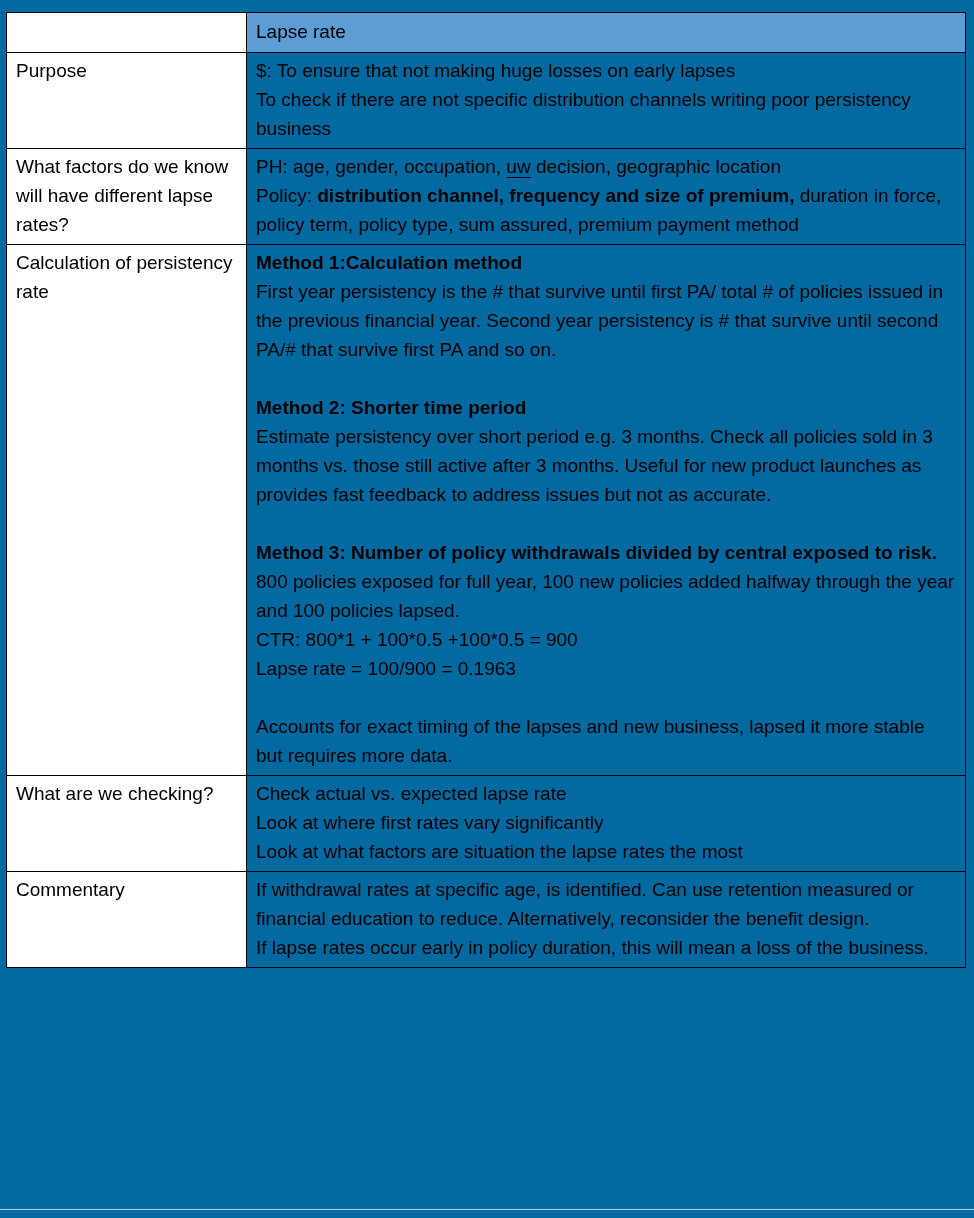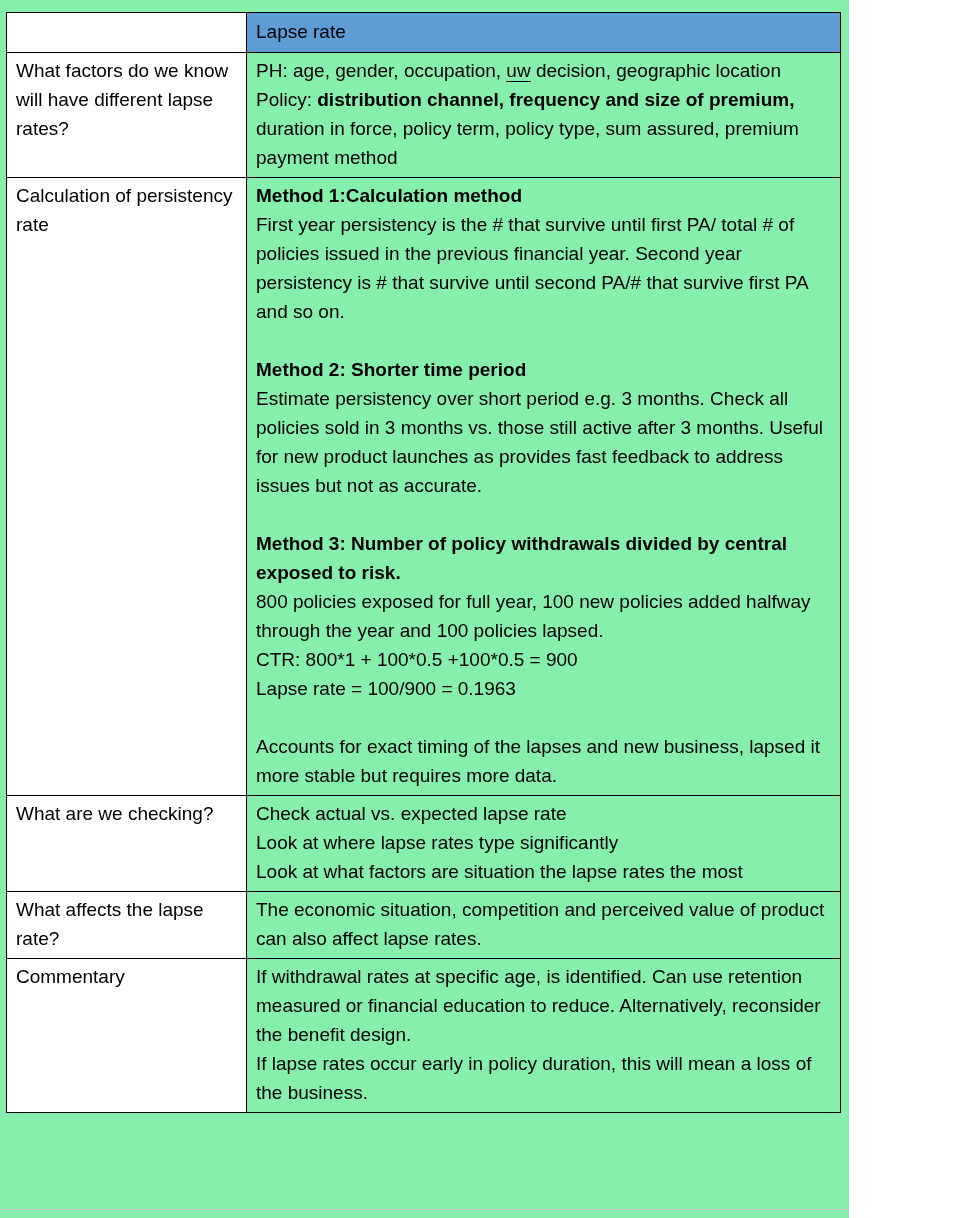--- a/index.html
+++ b/index.html
@@ -2,25 +2,25 @@
 <html><head>
 <meta charset="utf-8">
 <style>
   html,body{margin:0;padding:0;background:#fff;}
   body{
     font-family:"Liberation Sans",sans-serif;
     color:#000;
     -webkit-font-smoothing:antialiased;
   }
   .page{
-    width:849px;
+    width:974px;
     height:1218px;
     box-sizing:border-box;
     padding:12px 8px 0 6px;
-    background:#86efac;
+    background:#0369a1;
     position:relative;
     overflow:hidden;
   }
   table.doc-table{
     border-collapse:collapse;
     width:100%;
     table-layout:fixed;
     font-size:19px;
     line-height:29px;
   }
@@ -71,20 +71,27 @@
       <col class="col-label">
       <col class="col-content">
     </colgroup>
     <thead>
       <tr>
         <td class="label-cell"></td>
         <th class="title-cell" style="background: rgb(94, 156, 214);">Lapse rate</th>
       </tr>
     </thead>
     <tbody>
+  <tr>
+    <td class="label-cell">Purpose</td>
+    <td class="content-cell">
+            <p><span>$: To ensure that not making huge losses on early lapses</span></p>
+            <p><span>To check if there are not specific distribution channels writing poor persistency business</span></p>
+          </td>
+  </tr>
 
   <tr>
     <td class="label-cell">What factors do we know will have different lapse rates?</td>
     <td class="content-cell">
             <p><span>PH: age, gender, occupation, </span><span class="squiggle">uw</span><span> decision, geographic location</span></p>
             <p><span>Policy: </span><span class="b">distribution channel, frequency and size of premium,</span><span> duration in force, policy term, policy type, sum assured,  premium payment method</span></p>
           </td>
   </tr>
 
   <tr>
@@ -102,31 +109,25 @@
             <p><span>Lapse rate = 100/900 = 0.1963</span></p>
             <p class="empty-par">&nbsp;</p>
             <p><span>Accounts for exact timing of the lapses and new business, lapsed it more stable but requires more data.</span></p>
           </td>
   </tr>
 
   <tr>
     <td class="label-cell">What are we checking?</td>
     <td class="content-cell">
             <p><span>Check actual vs. expected lapse rate</span></p>
-            <p><span>Look at where lapse rates type significantly</span></p>
+            <p><span>Look at where first rates vary significantly</span></p>
             <p><span>Look at what factors are situation the lapse rates the most</span></p>
           </td>
   </tr>
 
-  <tr>
-    <td class="label-cell">What affects the lapse rate?</td>
-    <td class="content-cell">
-            <p><span>The economic situation, competition and perceived value of product can also affect lapse rates.</span></p>
-          </td>
-  </tr>
 
   <tr>
     <td class="label-cell">Commentary</td>
     <td class="content-cell">
             <p><span>If withdrawal rates at specific age, is identified. Can use retention measured or financial education to reduce. Alternatively, reconsider the benefit design.</span></p>
             <p><span>If lapse rates occur early in policy duration, this will mean a loss of the business.</span></p>
           </td>
   </tr>
 </tbody>
   </table>

